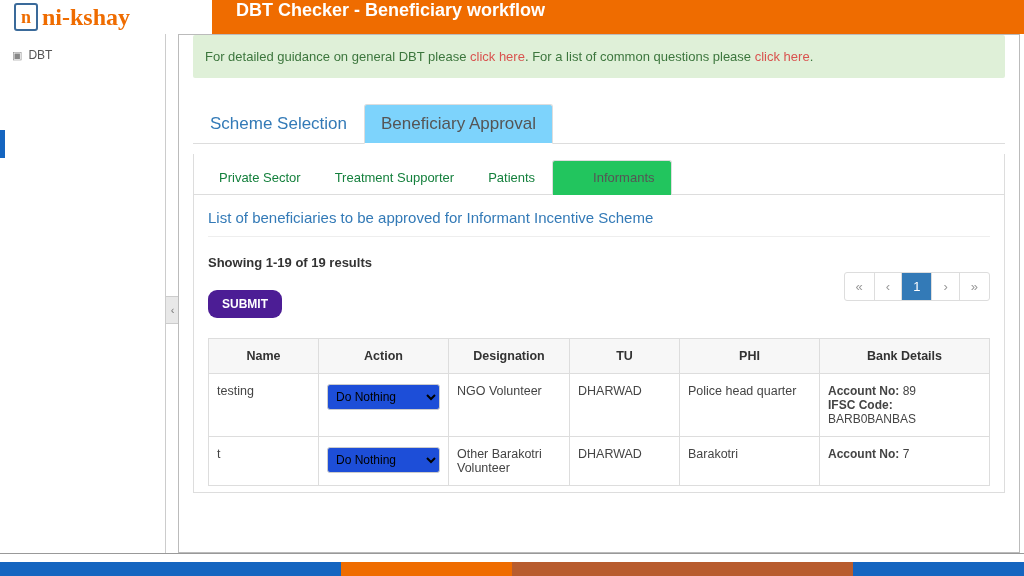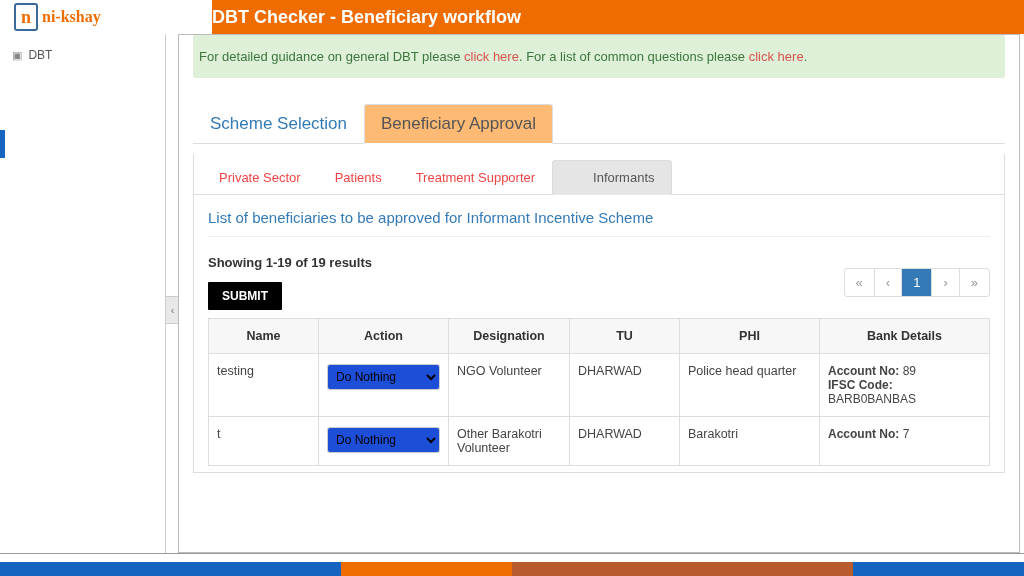--- a/index.html
+++ b/index.html
@@ -40,30 +40,30 @@
   }
   .logo-icon::before{
     content:"n";
     color:#ef6c00;
     font-weight:bold;
     font-size:18px;
     font-family: Georgia, serif;
   }
   .logo-text {
     font-family: Georgia, serif;
-    font-size: 16px;
+    font-size: 24px;
     font-weight: bold;
     color: #ef6c00;
   }
   .titlebar {
     flex: 1;
     background: #ef6c00;
     color: #fff;
     display: flex;
-    align-items: center;
+    padding-left: 24px;
     font-size: 18px;
     font-weight: 600;
   }
   .workspace {
     display: flex;
     height: 520px;
     border-bottom: 1px solid #999;
   }
   .sidebar {
     width: 166px;
@@ -101,68 +101,68 @@
   }
   .breadcrumb {
     font-size: 12px;
     color: #888;
     padding: 10px 0 8px 0;
   }
   .breadcrumb .active { color: #337ab7; }
   .notice {
     background: #dff0d8;
     color: #3c763d;
-    padding: 14px 6px;
+    padding: 14px 12px;
     border-radius: 2px;
     font-size: 13px;
     margin-bottom: 26px;
   }
   .notice a { color: #d9534f; text-decoration: none; }
   .tabs {
     border-bottom: 1px solid #ddd;
     display:flex;
   }
   .tab {
     padding: 9px 16px;
     color: #337ab7;
     font-size: 17px;
     border: 1px solid transparent;
     border-bottom: none;
     cursor:pointer;
   }
   .tab.active {
     border-color: #ddd;
-    background: #fdba74;
+    background: #7dd3fc;
     border-bottom: 1px solid #fff;
     margin-bottom: -1px;
     border-radius: 3px 3px 0 0;
     color:#555;
   }
   .inner {
     border:1px solid #ddd;
     border-top:none;
     padding: 0;
   }
   .subtabs {
     display:flex;
     border-bottom:1px solid #ddd;
     padding: 6px 8px 0 8px;
     margin-top:10px;
   }
   .subtab {
     padding: 9px 16px;
-    color:#ef4444;
+    color:#15803d;
     font-size:13px;
     border:1px solid transparent;
     border-bottom:none;
     cursor:pointer;
   }
   .subtab.active {
     border-color:#ddd;
-    background:#e5e5e5;
+    background:#22c55e;
     margin-bottom:-1px;
     border-radius:3px 3px 0 0;
     color:#555;
     padding-left:40px;
   }
   .content {
     padding: 14px 14px 6px 14px;
   }
   .list-title {
     color:#337ab7;
@@ -175,26 +175,26 @@
     justify-content:space-between;
     align-items:center;
     margin-top:18px;
   }
   .showing {
     font-size:13px;
     font-weight:600;
     color:#333;
   }
   .submit {
-    margin-top:12px;
-    background:#000000;
+    margin-top:20px;
+    background:#4c1d95;
     color:#fff;
     border:none;
     padding:7px 14px;
-    border-radius:1px;
+    border-radius:9px;
     font-size:12px;
     font-weight:600;
     cursor:pointer;
   }
   .pager {
     display:flex;
     border:1px solid #ddd;
     border-radius:3px;
     overflow:hidden;
   }
@@ -206,21 +206,21 @@
     cursor:pointer;
   }
   .pager span:first-child{border-left:none;}
   .pager .current {
     background:#337ab7;
     color:#fff;
   }
   table {
     width:100%;
     border-collapse:collapse;
-    margin-top:8px;
+    margin-top:20px;
     font-size:12.5px;
   }
   th {
     background:#f7f7f7;
     font-weight:600;
     text-align:center;
     padding:10px 8px;
     border:1px solid #ddd;
   }
   td {
@@ -299,22 +299,22 @@
       </div>
 
       <div class="tabs">
         <div class="tab">Scheme Selection</div>
         <div class="tab active">Beneficiary Approval</div>
       </div>
 
       <div class="inner">
         <div class="subtabs">
           <div class="subtab">Private Sector</div>
+          <div class="subtab">Treatment Supporter</div>
           <div class="subtab">Patients</div>
-          <div class="subtab">Treatment Supporter</div>
           <div class="subtab active">Informants</div>
         </div>
 
         <div class="content">
           <div class="list-title">List of beneficiaries to be approved for Informant Incentive Scheme</div>
 
           <div class="result-row">
             <div>
               <div class="showing">Showing 1-19 of 19 results</div>
               <button class="submit">SUBMIT</button>

